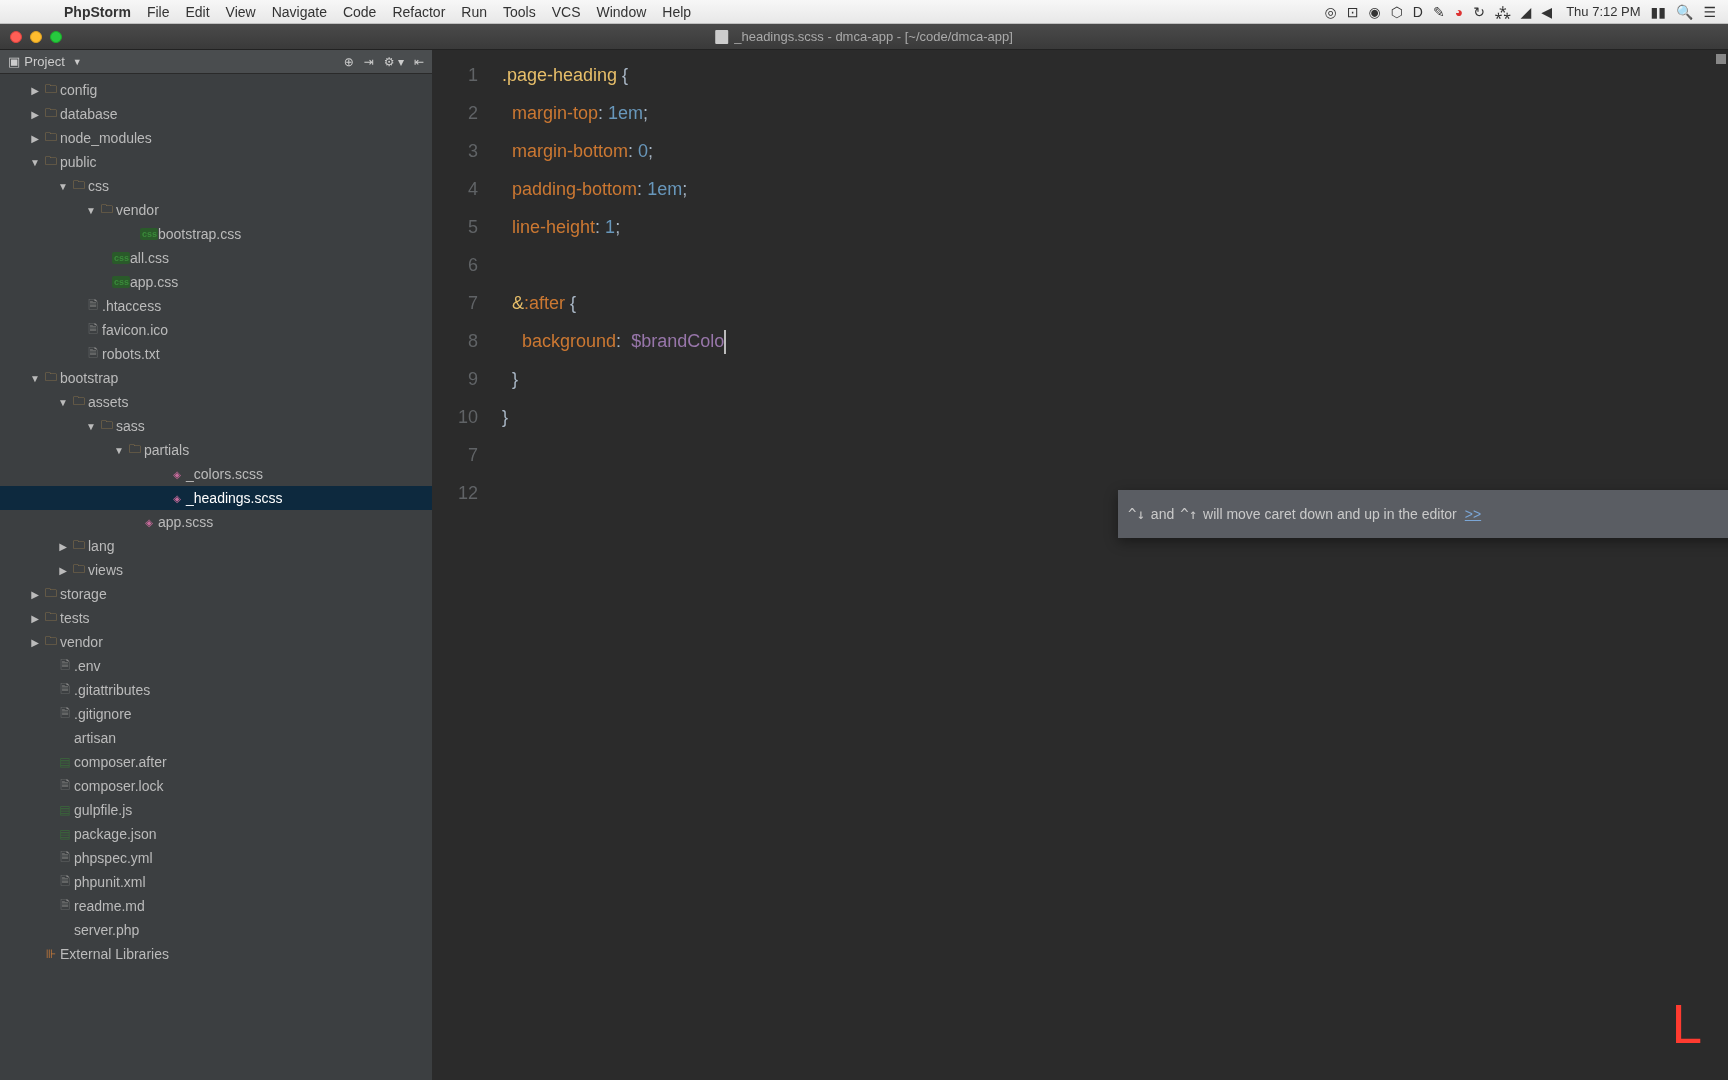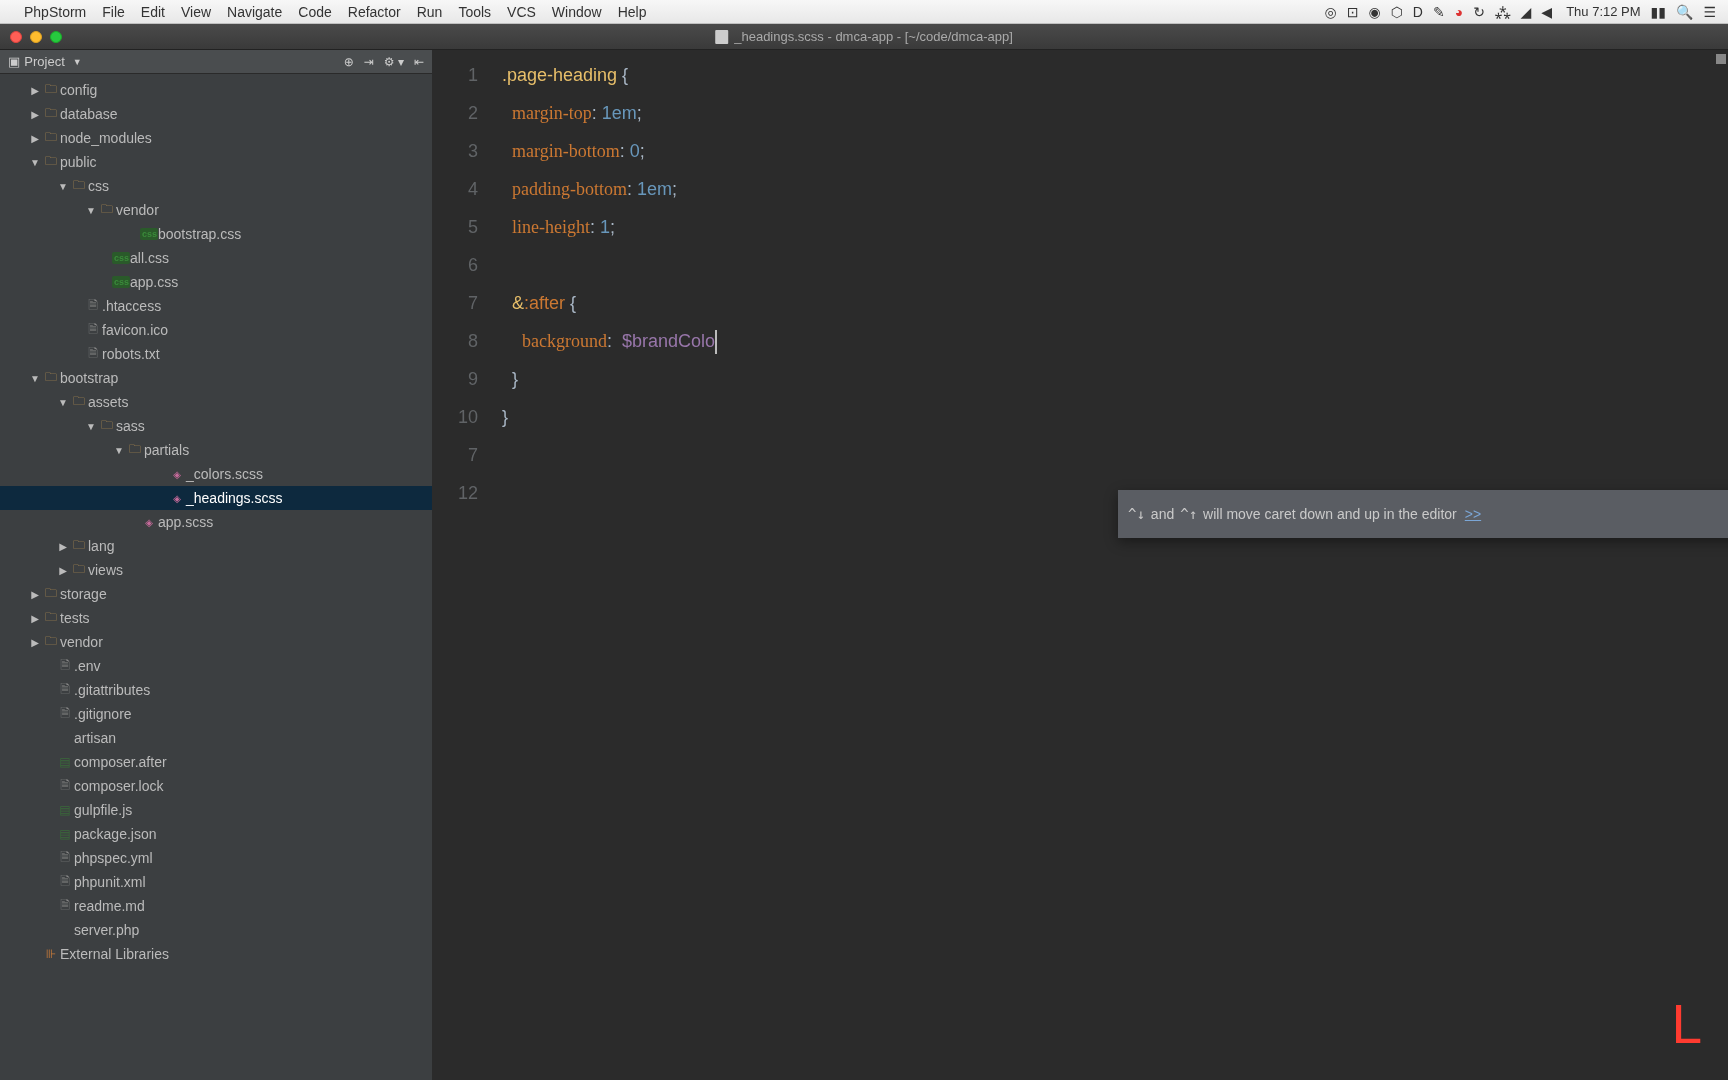--- a/index.html
+++ b/index.html
@@ -22,22 +22,23 @@
       align-items: center;
       padding: 0 12px;
       font-size: 14px;
       color: #333;
       border-bottom: 1px solid #c0c0c0;
     }
     .menubar .apple-logo {
       margin-right: 12px;
     }
     .menubar .app-name {
-      font-weight: 400;
+      font-weight: 700;
       margin-right: 16px;
+      margin-left: 40px;
     }
     .menubar .menu-item {
       margin-right: 16px;
       cursor: pointer;
     }
     .menubar .spacer { flex: 1; }
     .menubar .tray-icon {
       margin-left: 10px;
       font-size: 14px;
     }
@@ -162,21 +163,21 @@
       padding-top: 6px;
     }
     .gutter div { height: 38px; }
     .code {
       margin-left: 70px;
       padding-top: 6px;
       color: #a9b7c6;
     }
     .code-line { height: 38px; white-space: pre; }
     .selector { color: #e8bf6a; text-align: center; }
-    .property { color: #cc7832; font-family: Liberation Serif, serif; }
+    .property { color: #cc7832; }
     .value { color: #a9b7c6; }
     .number { color: #6897bb; }
     .string { color: #6a8759; }
     .pseudo { color: #cc7832; }
     .variable { color: #9876aa; }
     .punct { color: #a9b7c6; }
     .brace { color: #a9b7c6; }
     .amp { color: #e8bf6a; }
     .caret {
       display: inline-block;

